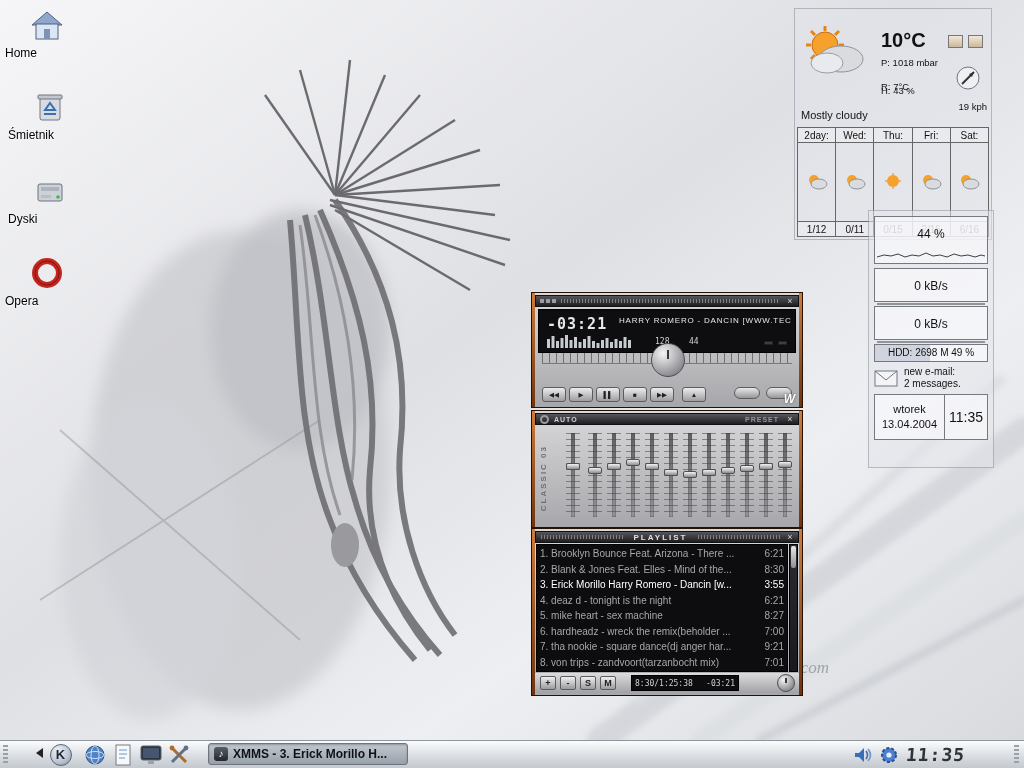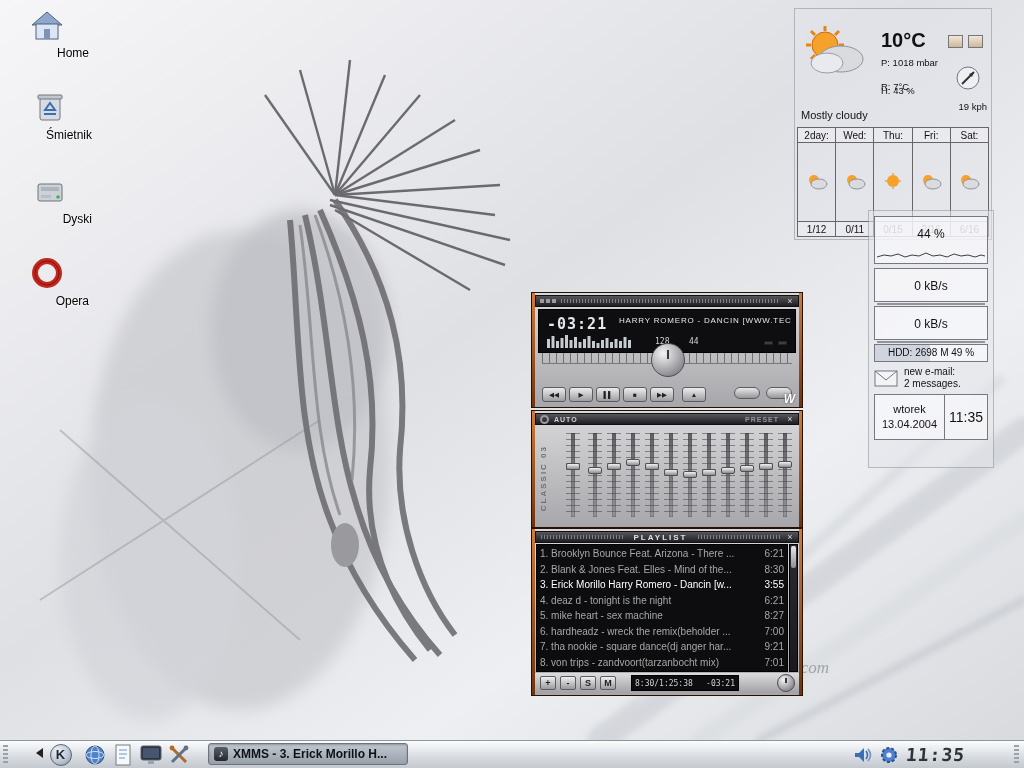--- a/index.html
+++ b/index.html
@@ -2,21 +2,21 @@
 <html><head>
 <meta charset="utf-8">
 <style>
   *{margin:0;padding:0;box-sizing:border-box}
   html,body{width:1024px;height:768px;overflow:hidden;font-family:"Liberation Sans",sans-serif}
   .screen{position:absolute;inset:0;width:1024px;height:768px;background:#e3e4e8;overflow:hidden}
   .wallpaper{position:absolute;left:0;top:0;width:1024px;height:740px}
   .watermark{position:absolute;left:788px;top:658px;font-family:"Liberation Serif",serif;font-style:italic;font-size:17px;color:rgba(110,112,118,.55)}
 
   
-  .dicon{position:absolute;width:84px;text-align:right;cursor:default}
+  .dicon{position:absolute;width:84px;text-align:left;cursor:default}
   .dicon .img{width:36px;height:36px;margin:0 auto}
   .dicon .lbl{font-size:12px;color:#000;margin-top:2px;line-height:14px;text-shadow:0 1px 2px rgba(255,255,255,.95)}
 
   
   .weather{position:absolute;left:794px;top:8px;width:198px;height:232px;background:rgba(226,228,233,.55);border:1px solid rgba(90,95,105,.35);font-size:10px;color:#111}
   .weather .temp{position:absolute;left:86px;top:20px;font-size:20px;font-weight:bold}
   .weather .meta{position:absolute;left:86px;font-size:9.5px}
   .weather .cond{position:absolute;left:6px;top:100px;font-size:11px}
   .weather .wind{position:absolute;right:4px;top:92px;font-size:9.5px}
   .mini-sq{position:absolute;width:15px;height:13px;border:1px solid #777;background:linear-gradient(#f2e8d8,#cbb89a)}

